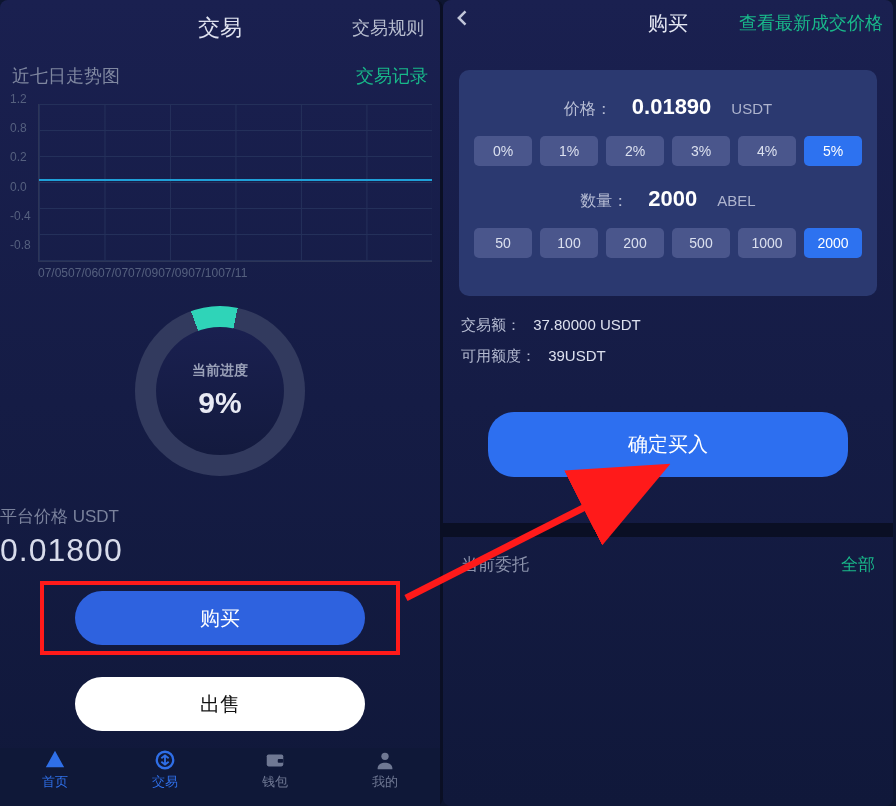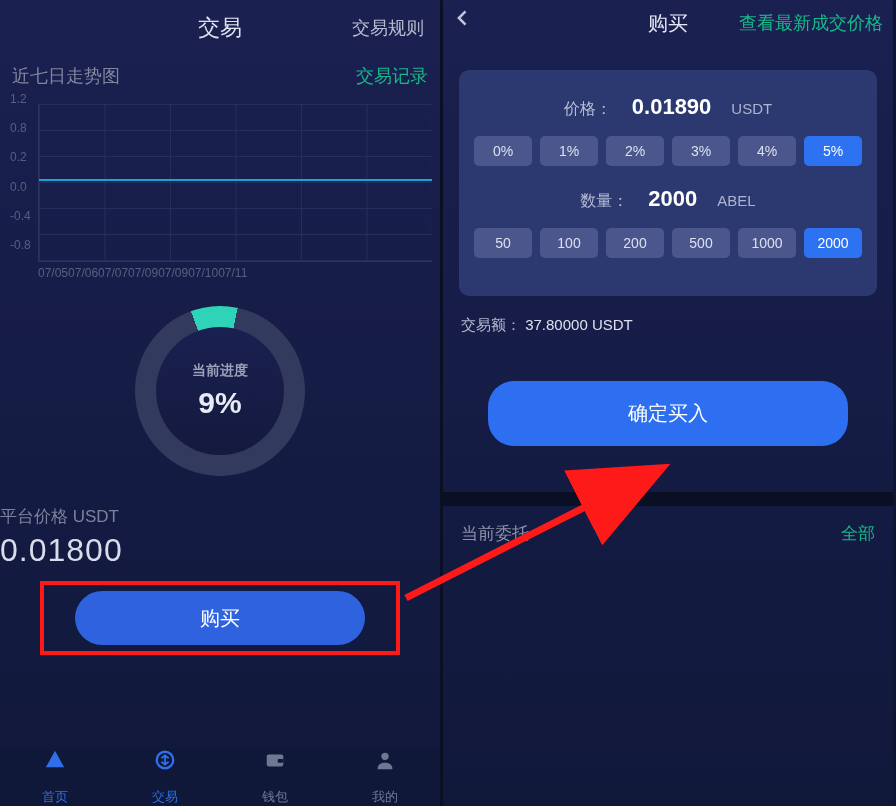--- a/index.html
+++ b/index.html
@@ -10,20 +10,21 @@
   font-family: -apple-system, "Helvetica Neue", Arial, sans-serif;
   color: #fff;
   display: flex;
   overflow: hidden;
   position: relative;
 }
 .screen {
   height: 806px;
   position: relative;
   background: linear-gradient(180deg, #1a2050 0%, #10183a 100%);
+  border-radius: 8px;
 }
 .screen-left { width: 443px; border-right: 3px solid #0a0f24; }
 .screen-right { width: 450px; padding-bottom: 0; }
 
 
 .left-header {
   display: flex;
   align-items: center;
   justify-content: center;
   height: 56px;
@@ -123,21 +124,21 @@
   bottom: 0; left: 0; right: 0;
   height: 58px;
   background: #0f1838;
   display: flex;
 }
 .nav-item {
   flex: 1;
   display: flex;
   flex-direction: column;
   align-items: center;
-  justify-content: space-between;
+  justify-content: flex-start;
   gap: 1px;
   font-size: 13px;
   color: #6f7893;
 }
 .nav-item.active { color: #2f6fe8; }
 .nav-icon { width: 24px; height: 24px; display:flex; align-items:center; justify-content:center;}
 .nav-icon svg { width: 22px; height: 22px; }
 
 
 .right-header {
@@ -181,21 +182,21 @@
   background: #4a568c;
   border-radius: 5px;
   border: none;
   color: #dbe0ef;
   font-size: 14px;
   cursor: pointer;
 }
 .pill.active { background: #2d72f0; color: #fff; }
 
 .info-line { margin: 20px 18px 0; font-size: 15px; color: #b4bad0; }
-.info-line .v { color: #dde1ef; margin-left: 0;}
+.info-line .v { color: #dde1ef; margin-left: 8px;}
 .confirm-btn {
   display: block;
   width: 360px;
   height: 65px;
   margin: 46px auto 0;
   border: none;
   border-radius: 26px;
   background: #2d6ff0;
   color: #fff;
   font-size: 20px;
@@ -266,20 +267,21 @@
   </div>
 
   <div class="price-block">
     <div class="price-label">平台价格 USDT</div>
     <div class="price-value">0.01800</div>
   </div>
 
   <div class="btn-highlight">
     <button class="btn btn-buy">购买</button>
   </div>
+  <button class="btn btn-sell">出售</button>
 
   <div class="bottom-nav">
     <div class="nav-item active">
       <span class="nav-icon">
         <svg viewBox="0 0 24 24" fill="currentColor">
             <path d="M12 2 L22 20 H2 Z M12 10 L18 20 H6 Z"></path>
           </svg>
       </span>
       <span>首页</span>
     </div>
@@ -350,20 +352,24 @@
       <button class="pill">500</button>
       <button class="pill">1000</button>
       <button class="pill active">2000</button>
     </div>
   </div>
 
   <div class="info-line">
     <span>交易额：</span>
     <span class="v">37.80000 USDT</span>
   </div>
+  <div class="info-line" style="margin-top:12px">
+    <span>可用额度：</span>
+    <span class="v">39USDT</span>
+  </div>
 
   <button class="confirm-btn">确定买入</button>
 
   <div class="section-divider"></div>
 
   <div class="orders-header">
     <div class="orders-title">当前委托</div>
     <div class="orders-all">全部</div>
   </div>
 </div>

